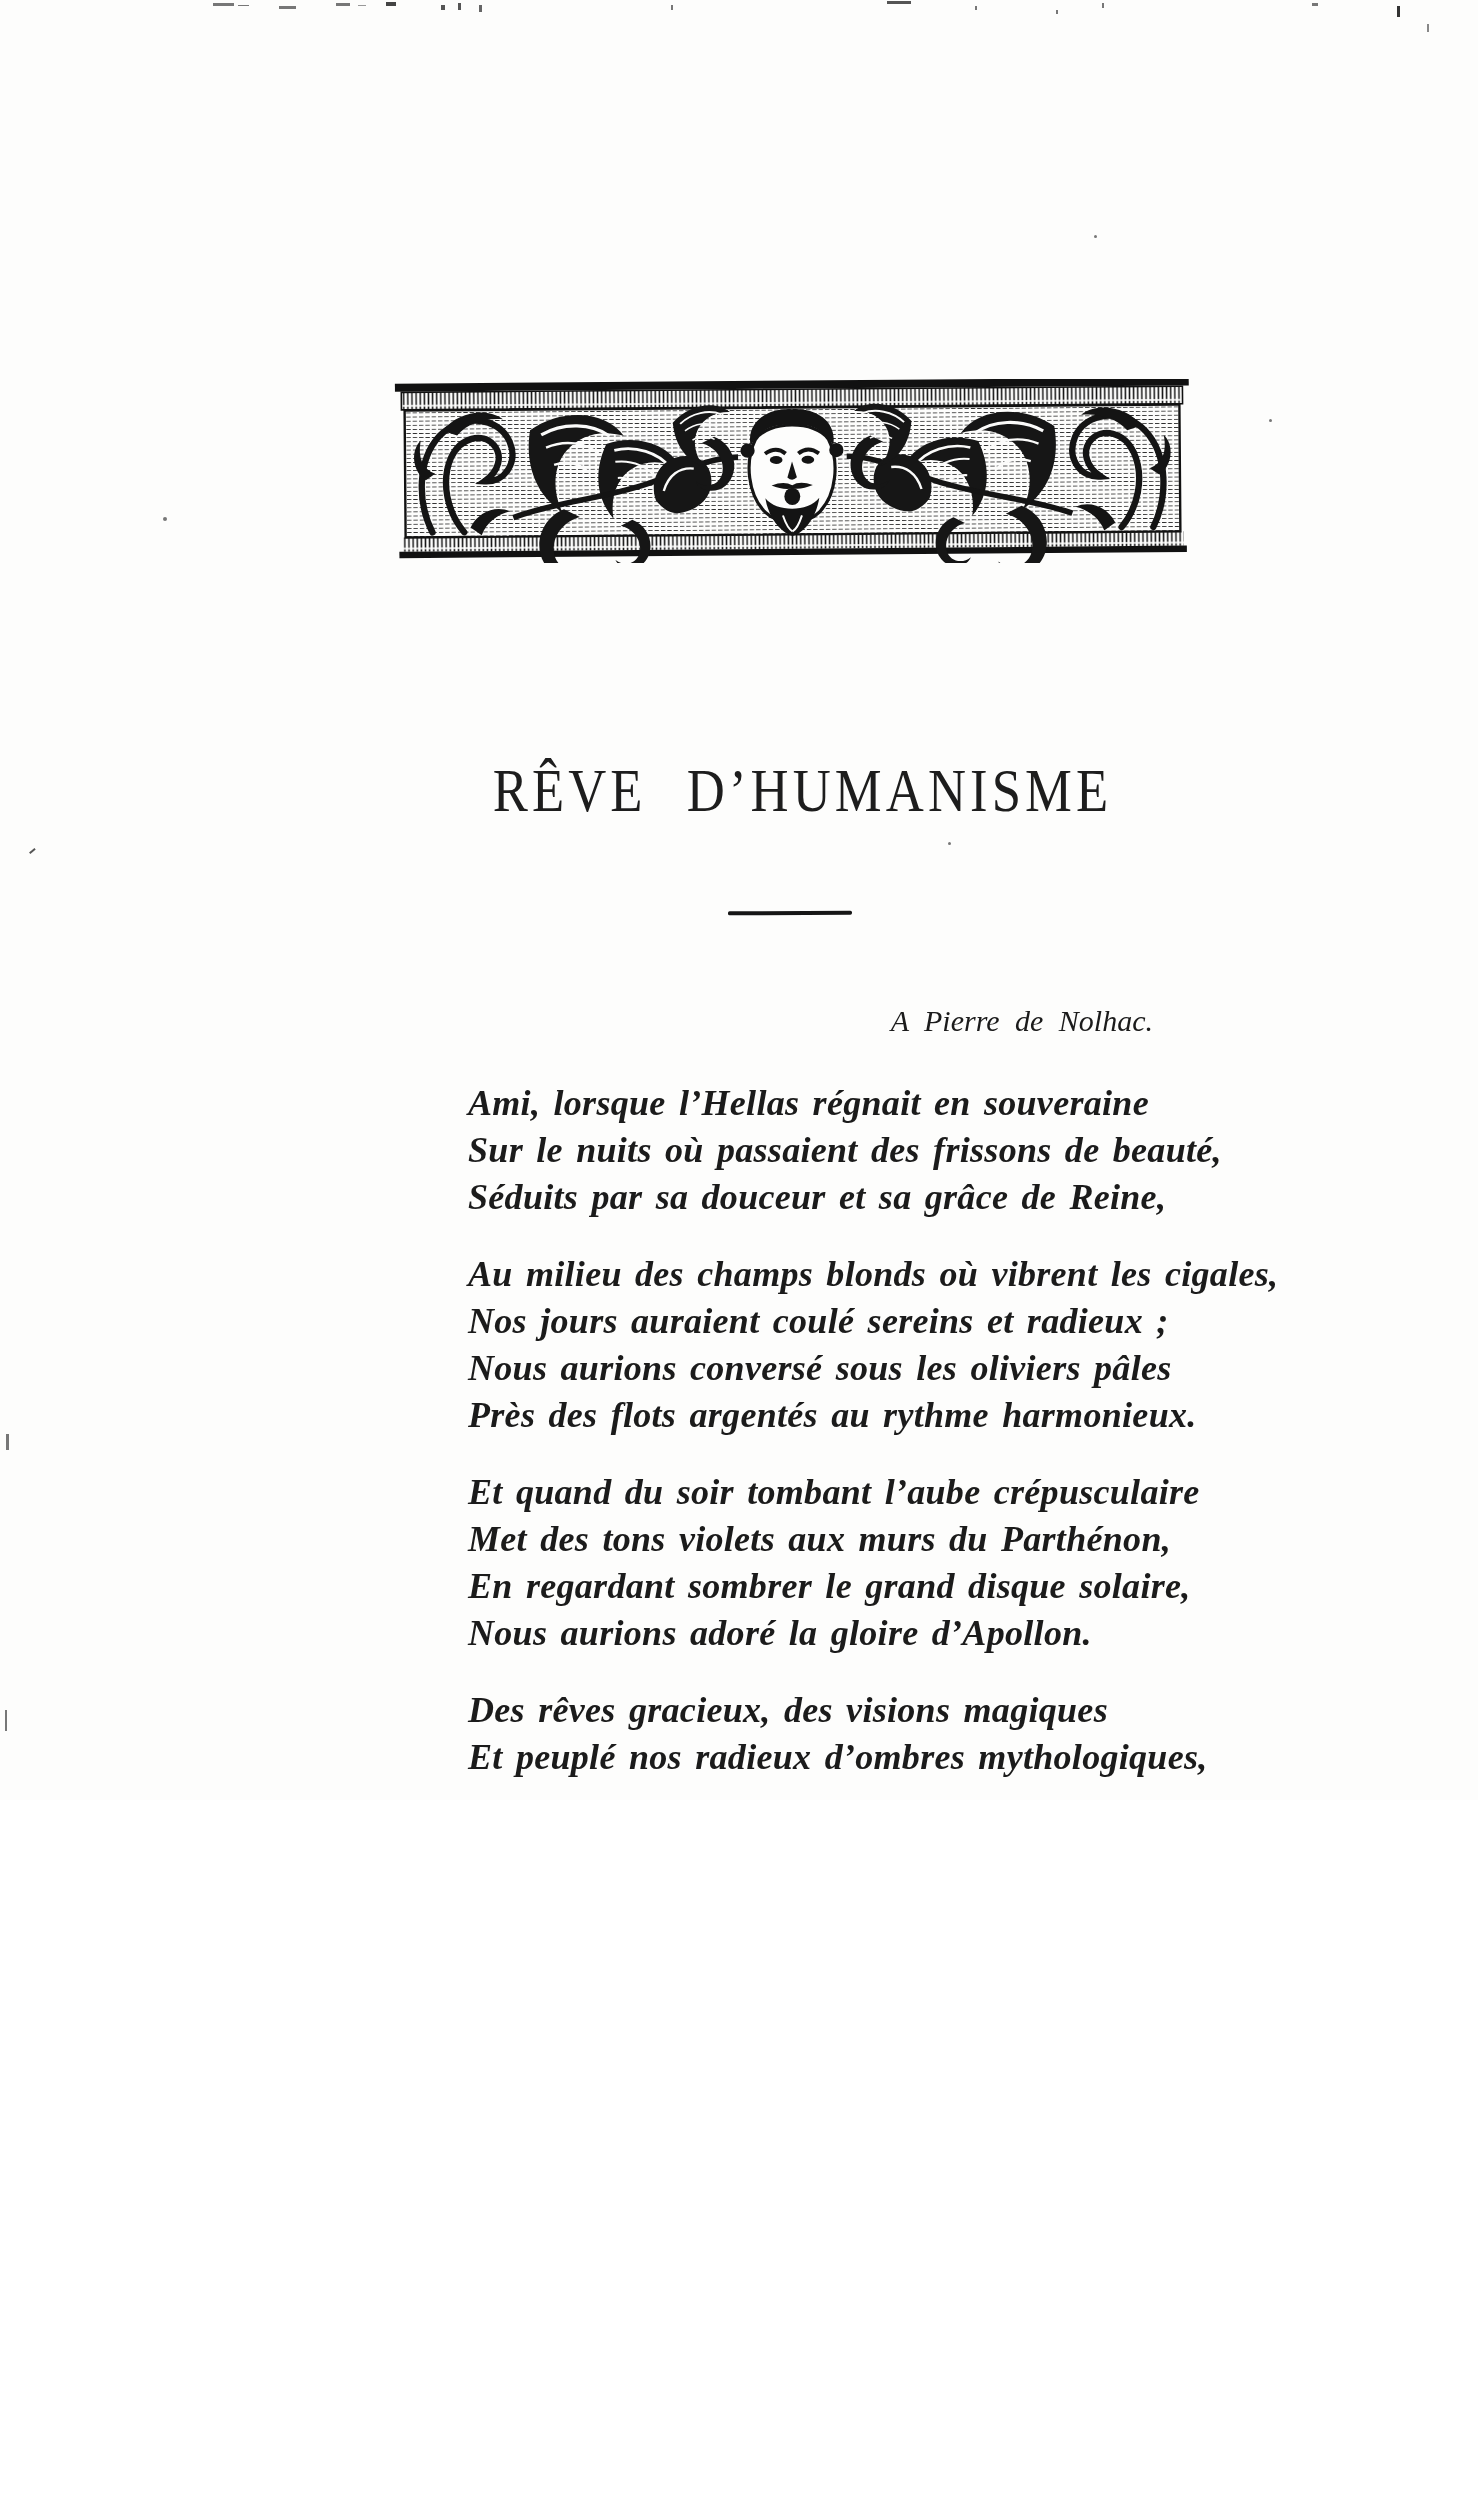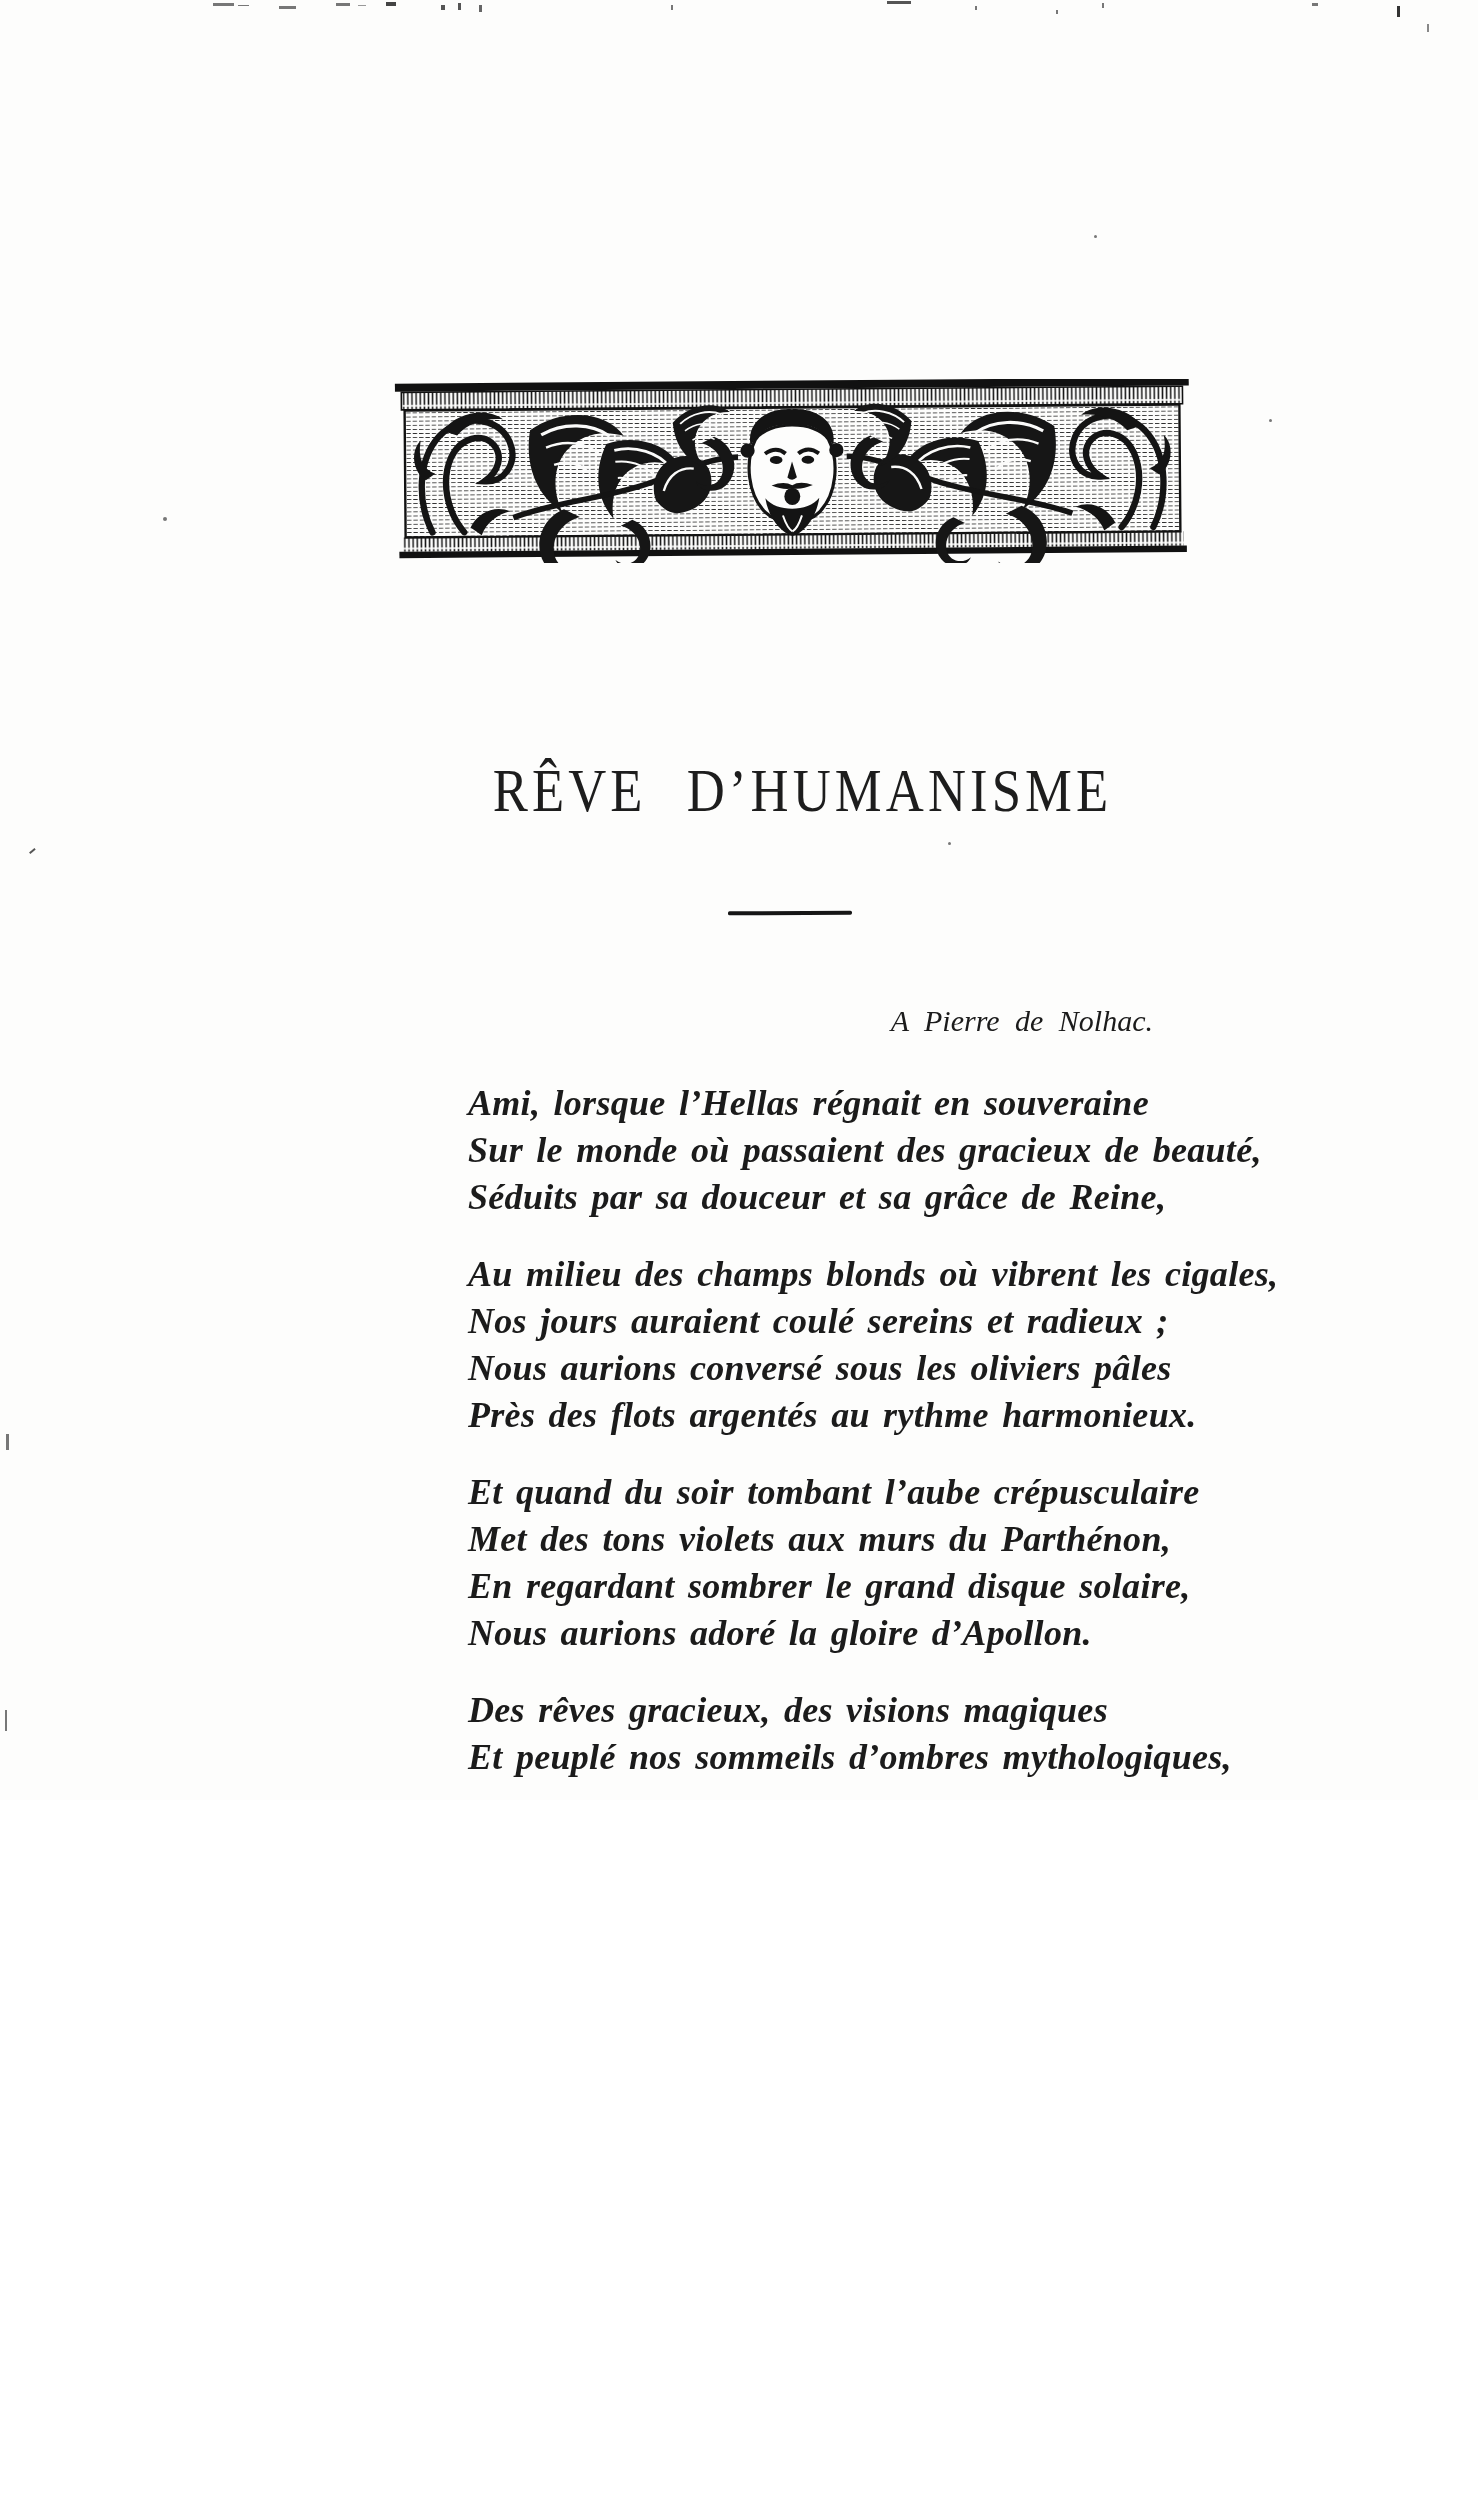--- a/index.html
+++ b/index.html
@@ -149,38 +149,38 @@
 
   <h1 class="title"><span class="title-inner">RÊVE D’HUMANISME</span></h1>
 
   <div class="rule"></div>
 
   <p class="dedication">A Pierre de Nolhac.</p>
 
   <div class="poem">
     <div class="stanza">
       <p>Ami, lorsque l’Hellas régnait en souveraine</p>
-      <p>Sur le monde où passaient des gracieux de beauté,</p>
+      <p>Sur le nuits où passaient des frissons de beauté,</p>
       <p>Séduits par sa douceur et sa grâce de Reine,</p>
     </div>
     <div class="stanza">
       <p>Au milieu des champs blonds où vibrent les cigales,</p>
       <p>Nos jours auraient coulé sereins et radieux ;</p>
       <p>Nous aurions conversé sous les oliviers pâles</p>
       <p>Près des flots argentés au rythme harmonieux.</p>
     </div>
     <div class="stanza">
       <p>Et quand du soir tombant l’aube crépusculaire</p>
       <p>Met des tons violets aux murs du Parthénon,</p>
       <p>En regardant sombrer le grand disque solaire,</p>
       <p>Nous aurions adoré la gloire d’Apollon.</p>
     </div>
     <div class="stanza">
       <p>Des rêves gracieux, des visions magiques</p>
-      <p>Et peuplé nos sommeils d’ombres mythologiques,</p>
+      <p>Et peuplé nos radieux d’ombres mythologiques,</p>
     </div>
   </div>
 
   <div class="artifact" style="left:489px;top:2495px;width:44px;height:3.2px;"></div>
   <div class="artifact" style="left:588px;top:2495px;width:33px;height:2.4px;"></div>
   <div class="artifact" style="left:711px;top:2493px;width:119px;height:2.4px;"></div>
   <div class="artifact" style="left:804px;top:2492px;width:20.6px;height:4px;"></div>
   <div class="artifact" style="left:841px;top:2490px;width:333px;height:3.2px;transform:rotate(-0.3deg);"></div>
   <div class="artifact" style="left:1174px;top:2481px;width:198px;height:7.1px;transform:rotate(-1.2deg);border-radius:3.2px;"></div>
   <div class="artifact" style="left:1348px;top:2481px;width:130px;height:4px;transform:rotate(-0.8deg);"></div>

